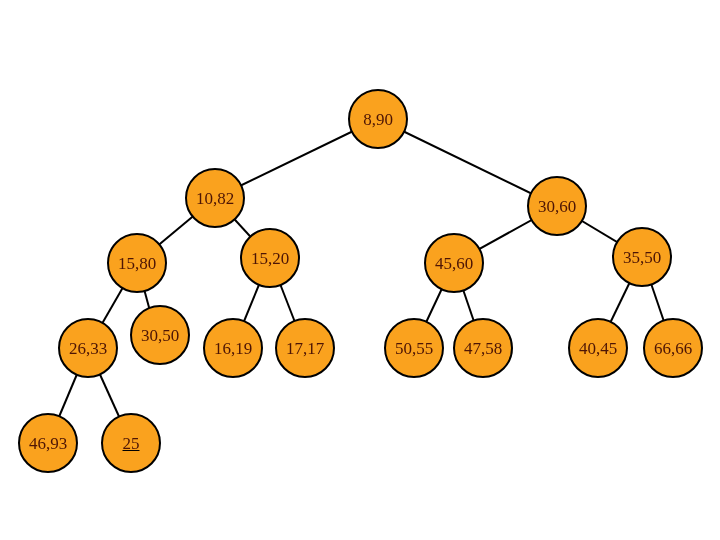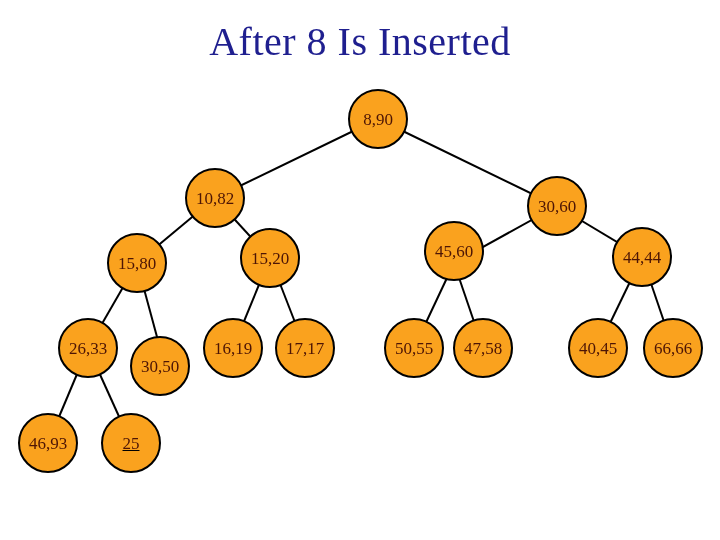--- a/index.html
+++ b/index.html
@@ -59,21 +59,20 @@
     color: var(--label-color, #4D1505);
     white-space: nowrap;
     line-height: 1;
     padding-top: 1px;
   }
 </style>
 </head>
 <body>
 
 <div class="slide">
-  <div class="slide-title">After 8 Is Inserted</div>
 
   <div class="tree">
     <svg viewBox="0 0 720 540" xmlns="http://www.w3.org/2000/svg">
         <line x1="378" y1="119" x2="215" y2="198" stroke="#000000" stroke-width="2"></line>
         <line x1="378" y1="119" x2="557" y2="206" stroke="#000000" stroke-width="2"></line>
         <line x1="215" y1="198" x2="137" y2="263" stroke="#000000" stroke-width="2"></line>
         <line x1="215" y1="198" x2="270" y2="258" stroke="#000000" stroke-width="2"></line>
         <line x1="557" y1="206" x2="454" y2="263" stroke="#000000" stroke-width="2"></line>
         <line x1="557" y1="206" x2="642" y2="257" stroke="#000000" stroke-width="2"></line>
         <line x1="137" y1="263" x2="88" y2="348" stroke="#000000" stroke-width="2"></line>
@@ -96,30 +95,30 @@
         </div>
         <div class="tree-node" style="left: 527px; top: 176px; text-align: right;">
           <span class="label">30,60</span>
         </div>
         <div class="tree-node" style="left: 107px; top: 233px;">
           <span class="label">15,80</span>
         </div>
         <div class="tree-node" style="left: 240px; top: 228px; align-items: center;">
           <span class="label">15,20</span>
         </div>
-        <div class="tree-node" style="left: 424px; top: 221px;">
+        <div class="tree-node" style="left: 424px; top: 233px;">
           <span class="label">45,60</span>
         </div>
         <div class="tree-node" style="left: 612px; top: 227px;">
-          <span class="label">44,44</span>
+          <span class="label">35,50</span>
         </div>
         <div class="tree-node" style="left: 58px; top: 318px;">
           <span class="label">26,33</span>
         </div>
-        <div class="tree-node" style="left: 130px; top: 336px;">
+        <div class="tree-node" style="left: 130px; top: 305px;">
           <span class="label">30,50</span>
         </div>
         <div class="tree-node" style="left: 203px; top: 318px;">
           <span class="label">16,19</span>
         </div>
         <div class="tree-node" style="left: 275px; top: 318px; text-align: right;">
           <span class="label">17,17</span>
         </div>
         <div class="tree-node" style="left: 384px; top: 318px;">
           <span class="label">50,55</span>

